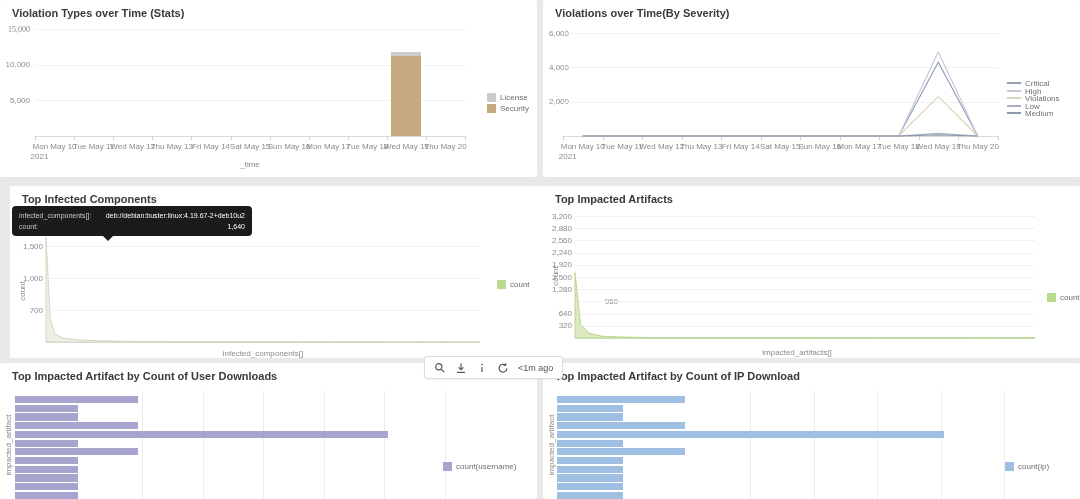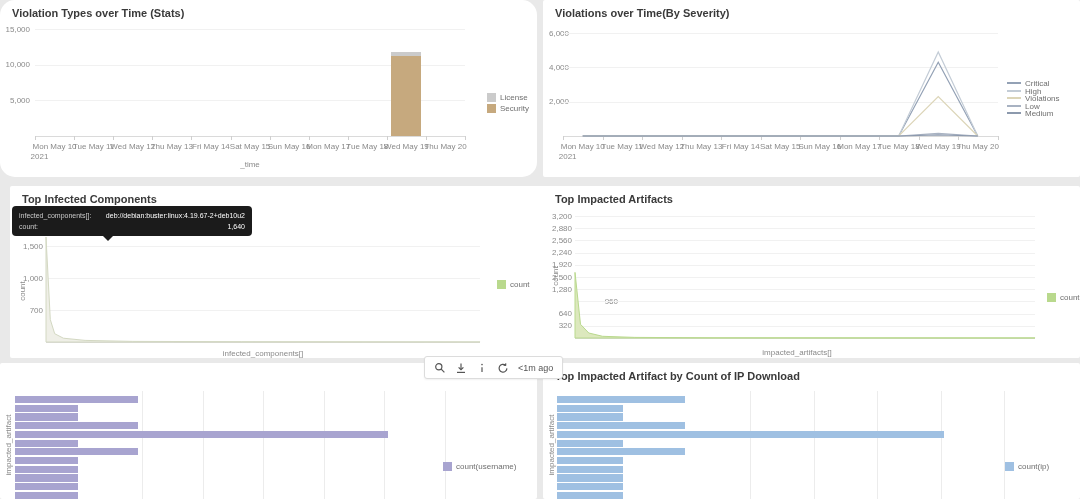--- a/index.html
+++ b/index.html
@@ -18,28 +18,28 @@
   
   .toolbar{position:absolute;left:424px;top:-7px;height:21px;background:#ffffff;border:1px solid #dcdcdc;border-radius:3px;display:flex;align-items:center;gap:9px;padding:0 9px;z-index:7;box-shadow:0 1px 2px rgba(0,0,0,.06);}
   .toolbar svg{display:block;}
   .toolbar .age{font-size:9px;color:#555;white-space:nowrap;}
 </style>
 </head>
 <body>
 
 <div id="screen">
 
-  <div class="panel" style="left:0;top:4;width:537px;height:177px;border-radius:15px;">
+  <div class="panel" style="left:0;top:4;width:537px;height:177px;">
     <div class="panel-title">Violation Types over Time (Stats)</div>
     <div class="chart" id="c0">
         <div class="abs" style="left: 2px; top: 95.8333px; width: 28px; text-align: right; font-size: 8px; color: rgb(138, 138, 138);">5,000</div>
         <div class="abs" style="left: 35px; top: 100.333px; width: 430px; height: 1px; background: rgb(241, 241, 241);"></div>
         <div class="abs" style="left: 2px; top: 60.1667px; width: 28px; text-align: right; font-size: 8px; color: rgb(138, 138, 138);">10,000</div>
         <div class="abs" style="left: 35px; top: 64.6667px; width: 430px; height: 1px; background: rgb(241, 241, 241);"></div>
-        <div class="abs" style="left: 2px; top: 24.5px; width: 28px; text-align: right; font-size: 8px; color: rgb(138, 138, 138);">15,000</div>
+        <div class="abs" style="left: 2px; top: 24.5px; width: 28px; text-align: right; font-size: 8px; color: rgb(138, 138, 138); font-family: Liberation Serif, serif;">15,000</div>
         <div class="abs" style="left: 35px; top: 29px; width: 430px; height: 1px; background: rgb(241, 241, 241);"></div>
         <div class="abs" style="left: 35px; top: 136px; width: 430px; height: 1px; background: rgb(218, 218, 218);"></div>
         <div class="abs" style="left: 35px; top: 136px; width: 1px; height: 4px; background: rgb(207, 207, 207);"></div>
         <div class="abs" style="left: 74.1px; top: 136px; width: 1px; height: 4px; background: rgb(207, 207, 207);"></div>
         <div class="abs" style="left: 113.2px; top: 136px; width: 1px; height: 4px; background: rgb(207, 207, 207);"></div>
         <div class="abs" style="left: 152.3px; top: 136px; width: 1px; height: 4px; background: rgb(207, 207, 207);"></div>
         <div class="abs" style="left: 191.4px; top: 136px; width: 1px; height: 4px; background: rgb(207, 207, 207);"></div>
         <div class="abs" style="left: 230.5px; top: 136px; width: 1px; height: 4px; background: rgb(207, 207, 207);"></div>
         <div class="abs" style="left: 269.6px; top: 136px; width: 1px; height: 4px; background: rgb(207, 207, 207);"></div>
         <div class="abs" style="left: 308.7px; top: 136px; width: 1px; height: 4px; background: rgb(207, 207, 207);"></div>
@@ -182,20 +182,21 @@
         <div class="abs" style="left: 194px; top: 162px; width: 120px; text-align: center; font-size: 8px; color: rgb(138, 138, 138);">impacted_artifacts[]</div>
         <svg width="537" height="172" style="position: absolute; left: 0px; top: 0px; pointer-events: none;">
           <path d="M32,152 L32.0,86.4 L37.5,138.3 L45.8,147.0 L59.6,150.3 L91.8,151.4 L170.0,151.8 L492.0,151.9 L492,152 Z" fill="#dce8bd" stroke="#b9d98d" stroke-width="1"></path>
         </svg>
         <div class="abs" style="left: 504px; top: 107px; width: 9px; height: 9px; background: rgb(185, 217, 141);"></div>
         <div class="abs" style="left: 517px; top: 107px; font-size: 8px; color: rgb(111, 111, 111);">count</div>
       </div>
   </div>
 
   <div class="panel" style="left:0;top:363px;width:537px;height:136px;">
+    <div class="panel-title">Top Impacted Artifact by Count of User Downloads</div>
     <div class="toolbar">
       <span>
         <svg width="12" height="12" viewBox="0 0 12 12" fill="none" stroke="#555" stroke-width="1.2">
           <circle cx="4.8" cy="4.8" r="3.1"></circle>
             <line x1="7.2" y1="7.2" x2="10.4" y2="10.4"></line>
         </svg>
       </span>
       <span>
         <svg width="12" height="12" viewBox="0 0 12 12" fill="none" stroke="#555" stroke-width="1.2">
           <line x1="6" y1="1.5" x2="6" y2="7.5"></line>

